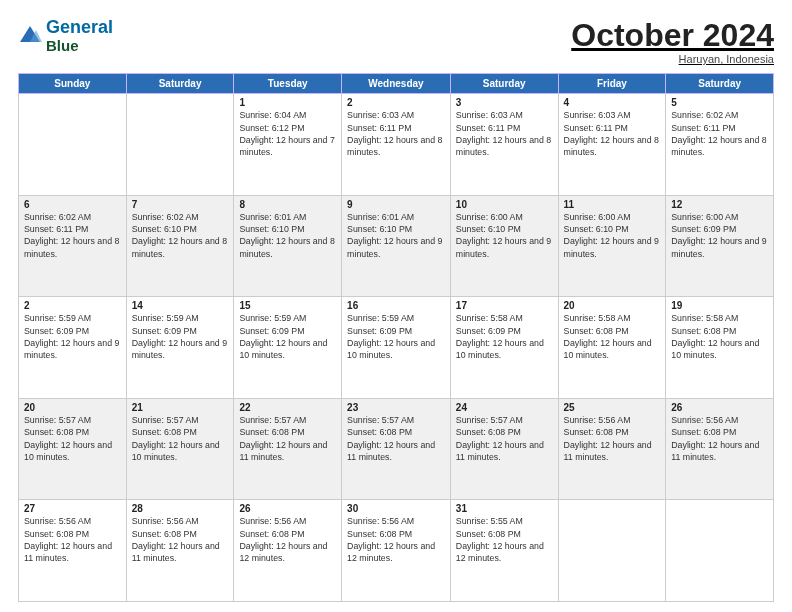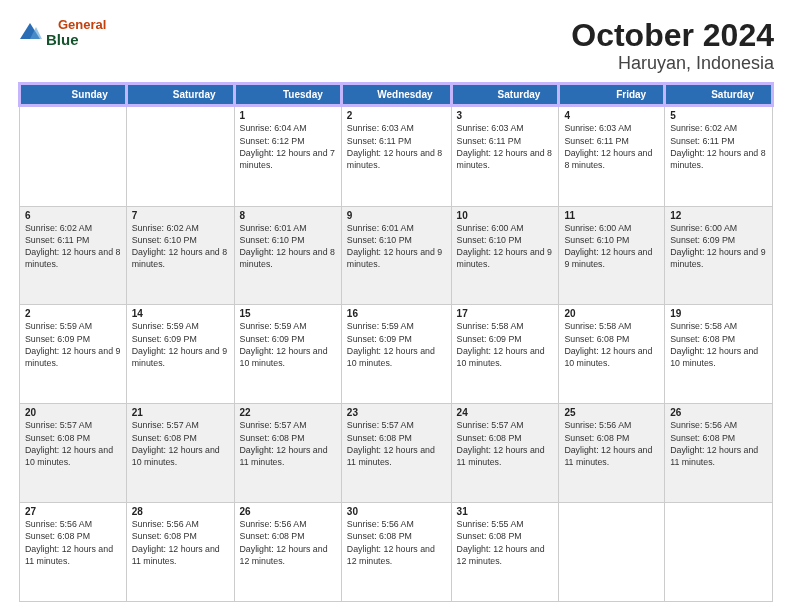--- a/index.html
+++ b/index.html
@@ -26,61 +26,61 @@
     .logo {
       display: flex;
       align-items: center;
     }
     .logo-text {
       display: flex;
       flex-direction: column;
       line-height: 1.1;
     }
     .logo-general {
-      font-size: 13px;
+      font-size: 18px;
       font-weight: bold;
-      color: #c2410c;
-      margin-left: 12px;
+      color: #0369a1;
     }
     .logo-blue {
       font-size: 15px;
       font-weight: bold;
       color: #14532d;
     }
     .logo-icon {
       width: 24px;
       height: 24px;
       margin-right: 4px;
     }
     .title-block {
       text-align: right;
+      text-decoration: underline;
     }
     .month-title {
       font-size: 32px;
       font-weight: bold;
       color: #222;
       line-height: 1.1;
     }
     .location {
-      font-size: 18px;
+      font-size: 11px;
       color: #444;
     }
     .calendar {
       flex: 1;
       border-collapse: collapse;
       width: 100%;
       font-size: 9.5px;
     }
     .calendar th {
       background-color: #2a6db5;
       color: #fff;
-      padding: 4px 17px;
-      text-align: right;
+      padding: 4px 1px;
+      text-align: center;
       font-size: 10px;
-      border: 3px solid #c4b5fd;
+      border: 1px solid #c4b5fd;
     }
     .calendar td {
       border: 1px solid #ccc;
       vertical-align: top;
       padding: 3px 5px;
       width: 113px;
       min-height: 70px;
       background: #fff;
     }
     .calendar tr:nth-child(even) td {

